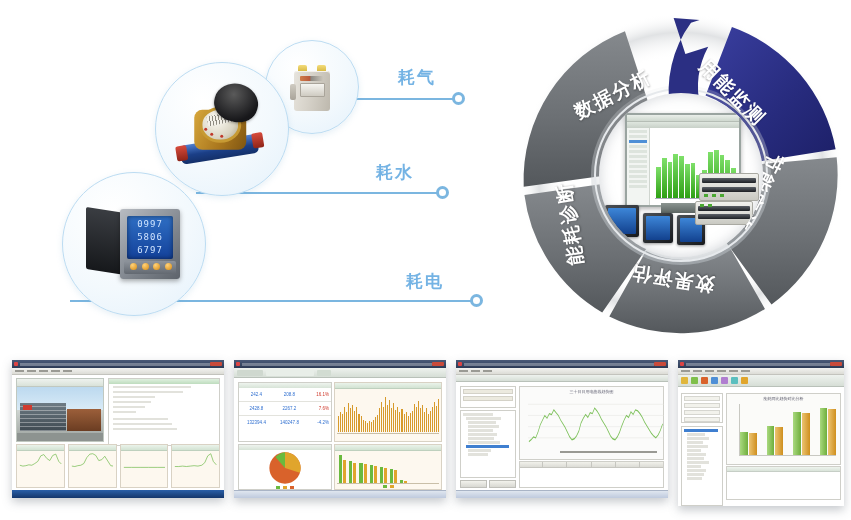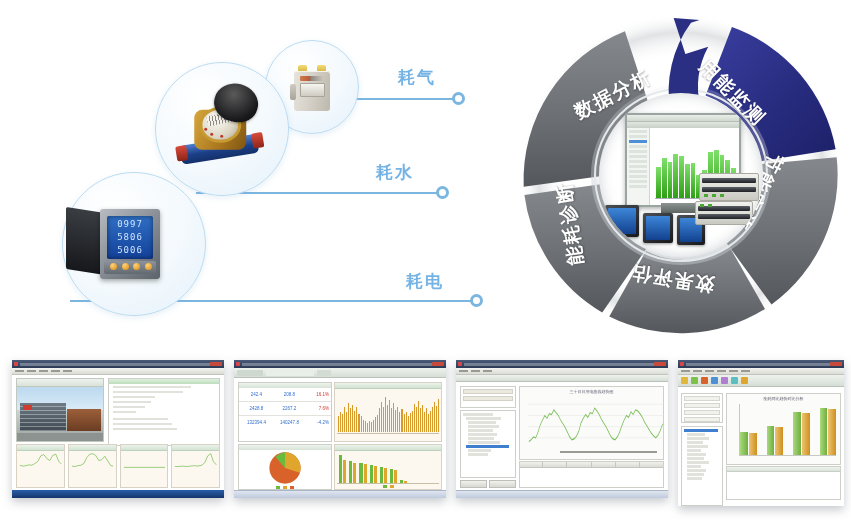--- a/index.html
+++ b/index.html
@@ -54,21 +54,21 @@
   .wm-reg{position:absolute;left:31px;top:28px;width:26px;height:10px;border-radius:1px;
           background:repeating-linear-gradient(90deg,#f4f2ea 0 2px,#8d8a80 2px 3px);
           transform:rotate(-12deg);}
   .wm-dot{position:absolute;width:3px;height:3px;border-radius:50%;background:#c0392b;}
   .wm-cap{position:absolute;left:38px;top:-2px;width:44px;height:38px;border-radius:50% 50% 46% 46%;
           background:radial-gradient(ellipse at 40% 30%,#5a5a5a,#17171a 70%);
           transform:rotate(14deg);box-shadow:0 1px 3px rgba(0,0,0,.35);}
 
   
   .powermeter{position:absolute;left:50%;top:50%;transform:translate(-50%,-50%);
-              width:96px;height:74px;padding-left:40px;}
+              width:96px;height:74px;}
   .pm-back{position:absolute;left:0px;top:4px;width:52px;height:62px;
            background:linear-gradient(#3a3d42,#16181b);
            transform:skewY(9deg);border-radius:2px;}
   .pm-face{position:absolute;left:34px;top:2px;width:60px;height:70px;border-radius:3px;
            background:linear-gradient(135deg,#b8bcc2,#7e848c 60%,#5d636b);
            box-shadow:0 2px 5px rgba(0,0,0,.35);}
   .pm-lcd{position:absolute;left:41px;top:9px;width:46px;height:43px;border-radius:2px;
           background:linear-gradient(#2f6fc4,#13419a);
           box-shadow:inset 0 0 5px rgba(0,0,0,.5);
           font-family:"DejaVu Sans Mono","Liberation Mono",monospace;
@@ -217,21 +217,21 @@
     </div>
   </div>
 
   <div class="bubble elec">
     <div class="powermeter">
       <div class="pm-back"></div>
       <div class="pm-face"></div>
       <div class="pm-lcd">
         <div>0997</div>
         <div>5806</div>
-        <div>5006</div>
+        <div>6797</div>
       </div>
       <div class="pm-strip"></div>
       <div class="pm-btns">
         <i></i>
           <i></i>
           <i></i>
           <i></i>
       </div>
     </div>
   </div>

